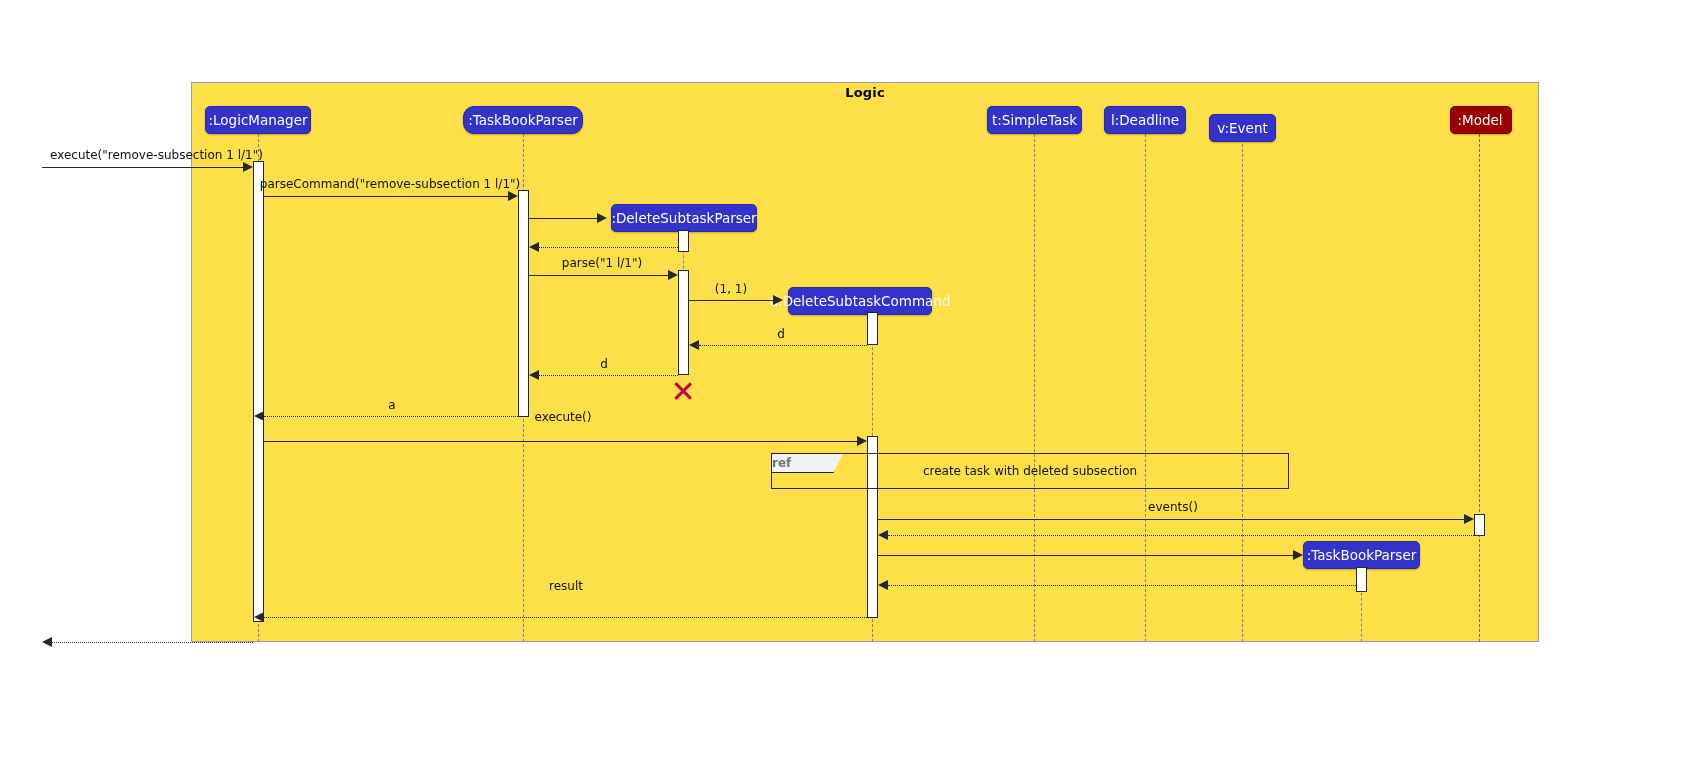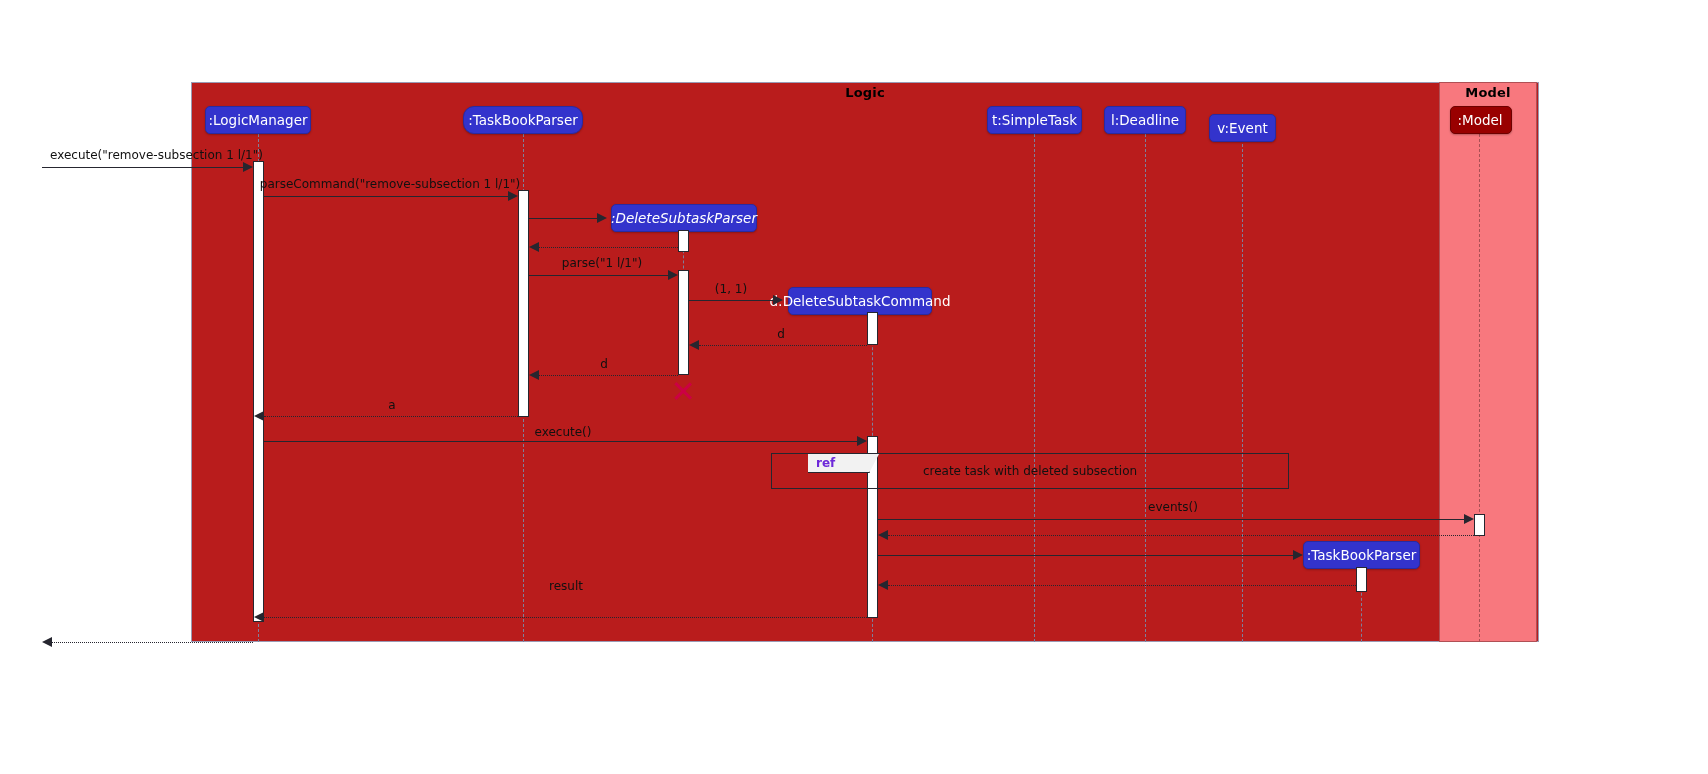--- a/index.html
+++ b/index.html
@@ -24,21 +24,21 @@
     position:absolute;left:0px;top:82px;
     width:1708px;height:580px;
   }
 
   
   .partition{
     position:absolute;top:0;
     box-sizing:border-box;
     border:1px solid #9a9ab4;
   }
-  .partition.logic{background:#b91c1c;}
+  .partition.logic{background:#fde047;}
   .partition.model{background:#f8787e;border-color:#b05055;}
   .partition-title{
     position:absolute;top:2px;left:0;width:100%;
     text-align:center;font-size:13px;font-weight:bold;color:#000;
     letter-spacing:.2px;
   }
 
   
   .lifeline{
     position:absolute;width:0;
@@ -120,25 +120,23 @@
     box-sizing:border-box;
     border:1.4px solid #26262f;
     background:transparent;
   }
   .ref-tab{
     position:absolute;left:0;top:0;
     height:19px;width:62px;
     background:#f2f2f2;
     border-right:1.4px solid #26262f;
     border-bottom:1.4px solid #26262f;
-    font-size:12px;font-weight:bold;color:#6d28d9;
+    font-size:12px;font-weight:bold;color:#737373;
     display:flex;align-items:center;
-    padding-left:8px;
-    box-sizing:border-box;
-    margin-left:36px;
+    box-sizing:border-box;
   }
   .ref-tab:after{
     content:"";position:absolute;right:-10px;top:0;
     width:0;height:0;
     border-top:19px solid #f2f2f2;
     border-right:10px solid transparent;
   }
   .ref-text{
     position:absolute;left:0;top:0;width:100%;height:100%;
     display:flex;align-items:center;justify-content:center;
@@ -150,43 +148,40 @@
 
 <div id="page">
 
 
   <div id="diagram">
 
     <div class="partition logic" style="left:191px;top:0px;width:1348px;height:560px;">
       <div class="partition-title">Logic</div>
     </div>
 
-    <div class="partition model" style="left:1439px;top:0px;width:98px;height:560px;">
-      <div class="partition-title">Model</div>
-    </div>
 
     <div class="lifeline" style="left:258px;top:52px;height:508px;"></div>
     <div class="lifeline" style="left:523px;top:52px;height:508px;"></div>
     <div class="lifeline" style="left:683px;top:148px;height:145px;"></div>
     <div class="lifeline" style="left:872px;top:230px;height:330px;"></div>
     <div class="lifeline" style="left:1034px;top:52px;height:508px;"></div>
     <div class="lifeline" style="left:1145px;top:52px;height:508px;"></div>
     <div class="lifeline" style="left:1242px;top:52px;height:508px;"></div>
     <div class="lifeline" style="left:1361px;top:485px;height:75px;"></div>
     <div class="lifeline model-ll" style="left:1479px;top:52px;height:508px;"></div>
 
     <div class="participant" style="left:205px;top:24px;width:106px;">
       <span>:LogicManager</span>
     </div>
 
     <div class="participant" style="left:463px;top:24px;width:120px;border-radius:11px;">
       <span>:TaskBookParser</span>
     </div>
 
-    <div class="participant" style="left:611px;top:122px;width:146px;font-style:italic;">
+    <div class="participant" style="left:611px;top:122px;width:146px;">
       <span>:DeleteSubtaskParser</span>
     </div>
 
     <div class="participant" style="left:788px;top:205px;width:144px;">
       <span>d:DeleteSubtaskCommand</span>
     </div>
 
     <div class="participant" style="left:987px;top:24px;width:95px;">
       <span>t:SimpleTask</span>
     </div>
@@ -247,21 +242,21 @@
     <div class="msglabel" style="left:604px;top:275px;">d</div>
 
     <div class="destroy" style="left:672px;top:298px;"></div>
 
     <div class="msgline dashed" style="left:264px;top:334px;width:254px;"></div>
     <div class="arrow left" style="left:254px;top:329px;"></div>
     <div class="msglabel" style="left:392px;top:316px;">a</div>
 
     <div class="msgline" style="left:264px;top:359px;width:593px;"></div>
     <div class="arrow right" style="left:857px;top:354px;"></div>
-    <div class="msglabel" style="left:563px;top:343px;">execute()</div>
+    <div class="msglabel" style="left:563px;top:328px;">execute()</div>
 
     <div class="ref-frag" style="left:771px;top:371px;width:518px;height:36px;">
       <div class="ref-tab">
         <span>ref</span>
       </div>
       <div class="ref-text">create task with deleted subsection</div>
     </div>
 
     <div class="msgline" style="left:878px;top:437px;width:586px;"></div>
     <div class="arrow right" style="left:1464px;top:432px;"></div>

